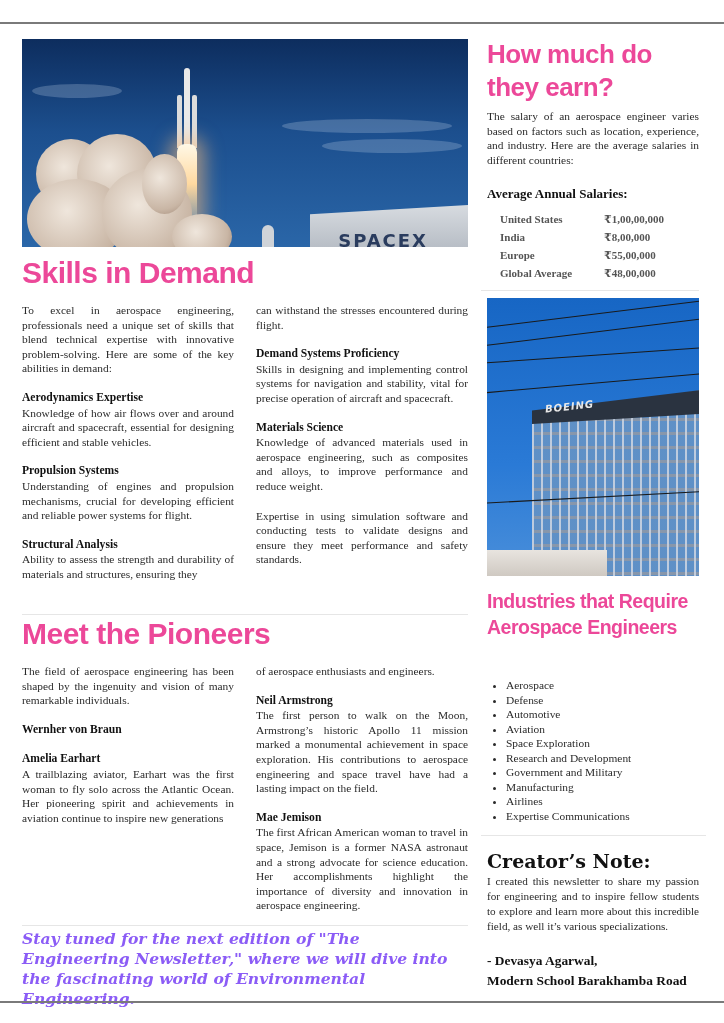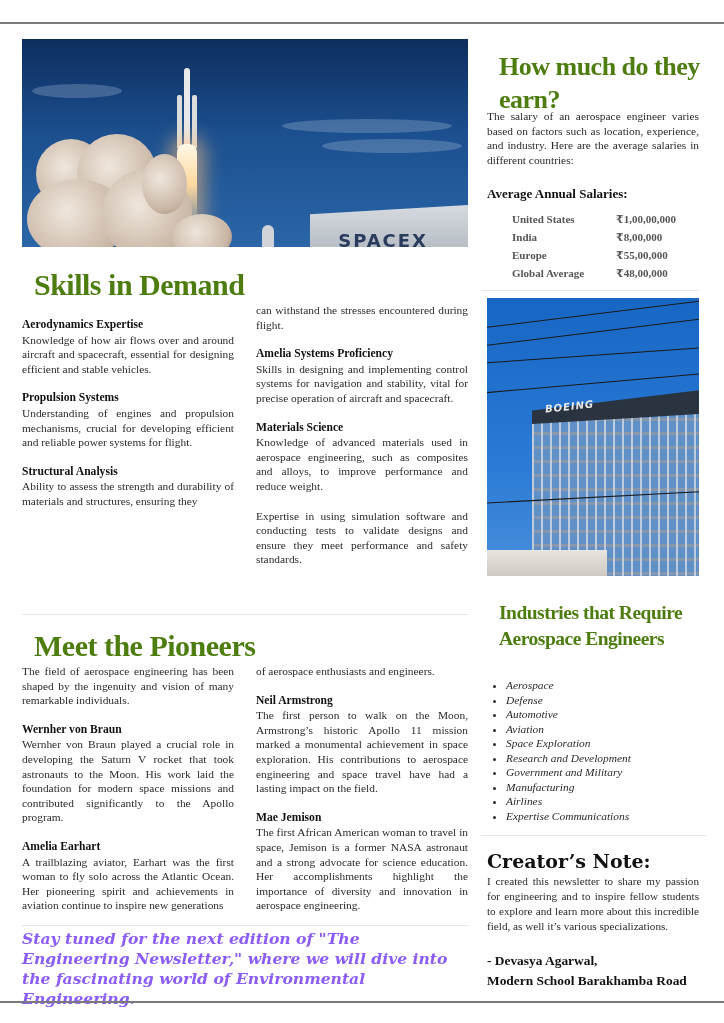--- a/index.html
+++ b/index.html
@@ -17,21 +17,21 @@
   .hero .booster { position: absolute; top: 56px; width: 5px; height: 53px; background: #dcdcdc; border-radius: 2px 2px 0 0; }
   .hero .flame { position: absolute; left: 155px; top: 105px; width: 20px; height: 80px;
                  background: linear-gradient(180deg, #fff8e6, #ffd9a0 50%, rgba(255,220,170,0.4));
                  border-radius: 8px; box-shadow: 0 0 18px 8px rgba(255,190,120,0.55); }
   .hero .hangar { position: absolute; right: 0; bottom: 0; width: 158px; height: 42px;
                   background: linear-gradient(180deg, #d7dbe0, #b8bec6); clip-path: polygon(0 22%, 100% 0, 100% 100%, 0 100%); }
   .hero .hangar-text { position: absolute; right: 40px; bottom: -4px; font-family: "DejaVu Sans", sans-serif; font-weight: bold;
                        font-size: 18px; color: #2a3c5e; letter-spacing: 2px; }
   .hero .tower { position: absolute; left: 240px; bottom: 0; width: 12px; height: 22px; background: #cfd3d8; border-radius: 6px 6px 0 0; }
 
-  h1.section { font-family: Liberation Serif, serif; font-weight: bold; color: #4d7c0f; margin: 12px; letter-spacing: -0.5px; }
+  h1.section { font-family: Liberation Sans, sans-serif; font-weight: bold; color: #ec4899; margin: 0; letter-spacing: -0.5px; }
   .skills-title { position: absolute; left: 22px; top: 256px; font-size: 30px; }
   .pioneers-title { position: absolute; left: 22px; top: 617px; font-size: 30px; }
 
   .col { position: absolute; font-size: 11.4px; line-height: 14.6px; text-align: justify; color: #2a2a2a; }
   .col p { margin: 0; }
   .col h3 { margin: 0; font-size: 11.6px; font-weight: bold; color: #111; line-height: 14.6px; }
   .col .gap { height: 15px; }
 
   .skills-left { left: 22px; top: 303px; width: 212px; }
   .skills-right { left: 256px; top: 303px; width: 212px; }
@@ -40,42 +40,42 @@
 
   .hr-light { position: absolute; height: 1px; background: #e6e6e6; }
 
   .footer-italic { position: absolute; left: 22px; top: 929px; width: 440px; font-family: "DejaVu Serif", serif;
                    font-style: italic; font-weight: bold; font-size: 15.6px; line-height: 20px; color: #8b5cf6; }
 
   
   .earn-title { position: absolute; left: 487px; top: 38px; font-size: 26px; line-height: 33px; width: 220px; }
   .earn-text { position: absolute; left: 487px; top: 109px; width: 212px; font-size: 11.4px; line-height: 14.6px; text-align: justify; color: #2a2a2a; }
   .salaries-title { position: absolute; left: 487px; top: 186px; font-size: 13px; font-weight: bold; color: #111; }
-  .salary-table { position: absolute; left: 512px; top: 210px; border-collapse: collapse; font-size: 11px; font-weight: bold; color: #555; }
+  .salary-table { position: absolute; left: 500px; top: 210px; border-collapse: collapse; font-size: 11px; font-weight: bold; color: #555; }
   .salary-table td { padding: 0; height: 18px; vertical-align: middle; }
   .salary-table td.country { width: 104px; }
 
   .boeing { position: absolute; left: 487px; top: 298px; width: 212px; height: 278px; overflow: hidden;
             background: linear-gradient(180deg, #1766c4 0%, #2a7ad6 60%, #4a8fda 100%); }
   .boeing .wire { position: absolute; left: -10px; width: 240px; height: 1px; background: #1a1a1a; transform-origin: left center; }
   .boeing .building { position: absolute; left: 45px; top: 92px; width: 170px; height: 190px;
                       background-color: #5d6f86;
                       background-image:
                         repeating-linear-gradient(90deg, rgba(200,210,225,0.9) 0 2px, transparent 2px 9px),
                         repeating-linear-gradient(180deg, rgba(140,155,175,0.9) 0 3px, rgba(95,150,210,0.85) 3px 14px);
                       clip-path: polygon(0 14%, 100% 0, 100% 100%, 0 100%); }
   .boeing .crown { position: absolute; left: 45px; top: 92px; width: 170px; height: 34px; background: #2a3340;
                    clip-path: polygon(0 60%, 100% 0, 100% 70%, 0 100%); }
   .boeing .sign { position: absolute; left: 58px; top: 103px; font-family: "DejaVu Sans", sans-serif; font-style: italic;
                   font-weight: bold; font-size: 10px; color: #e8e8e8; letter-spacing: 1px; transform: rotate(-6deg); }
   .boeing .roof { position: absolute; left: 0; bottom: 0; width: 120px; height: 26px; background: linear-gradient(180deg, #e8e4df, #cfc9c2); }
 
   .industries-title { position: absolute; left: 487px; top: 588px; font-size: 19.5px; line-height: 26px; width: 225px; }
   .industries-list { position: absolute; left: 487px; top: 678px; margin: 0; padding: 0 0 0 19px; font-size: 11.4px; line-height: 14.5px; color: #2a2a2a; }
-  .industries-list li { padding-left: 0; font-style: italic; }
+  .industries-list li { padding-left: 0; }
 
   .creator-title { position: absolute; left: 487px; top: 850px; font-size: 19px; font-weight: bold; color: #111; }
   .creator-text { position: absolute; left: 487px; top: 874px; width: 212px; font-size: 11.2px; line-height: 15px; text-align: justify; color: #2a2a2a; }
   .creator-sign { position: absolute; left: 487px; top: 951px; font-size: 13.4px; line-height: 20px; font-weight: bold; color: #111; }
 </style>
 </head>
 <body>
 
 <div class="rule-top"></div>
 
@@ -94,52 +94,52 @@
   <div class="cloud" style="left:120px;top:115px;width:45px;height:60px;"></div>
   <div class="cloud" style="left:150px;top:175px;width:60px;height:45px;"></div>
   <div class="tower"></div>
   <div class="hangar"></div>
   <div class="hangar-text">SPACEX</div>
 </div>
 
 <h1 class="section skills-title">Skills in Demand</h1>
 
 <div class="col skills-left">
+  <p>To excel in aerospace engineering, professionals need a unique set of skills that blend technical expertise with innovative problem-solving. Here are some of the key abilities in demand:</p>
   <div class="gap"></div>
   <h3>Aerodynamics Expertise</h3>
   <p>Knowledge of how air flows over and around aircraft and spacecraft, essential for designing efficient and stable vehicles.</p>
   <div class="gap"></div>
   <h3>Propulsion Systems</h3>
   <p>Understanding of engines and propulsion mechanisms, crucial for developing efficient and reliable power systems for flight.</p>
   <div class="gap"></div>
   <h3>Structural Analysis</h3>
   <p>Ability to assess the strength and durability of materials and structures, ensuring they</p>
 </div>
 
 <div class="col skills-right">
   <p>can withstand the stresses encountered during flight.</p>
   <div class="gap"></div>
-  <h3>Amelia Systems Proficiency</h3>
+  <h3>Demand Systems Proficiency</h3>
   <p>Skills in designing and implementing control systems for navigation and stability, vital for precise operation of aircraft and spacecraft.</p>
   <div class="gap"></div>
   <h3>Materials Science</h3>
   <p>Knowledge of advanced materials used in aerospace engineering, such as composites and alloys, to improve performance and reduce weight.</p>
   <div class="gap"></div>
   <p>Expertise in using simulation software and conducting tests to validate designs and ensure they meet performance and safety standards.</p>
 </div>
 
 <div class="hr-light" style="left:22px;top:614px;width:446px;"></div>
 
 <h1 class="section pioneers-title">Meet the Pioneers</h1>
 
 <div class="col pioneers-left">
   <p>The field of aerospace engineering has been shaped by the ingenuity and vision of many remarkable individuals.</p>
   <div class="gap"></div>
   <h3>Wernher von Braun</h3>
-  <p>Wernher von Braun played a crucial role in developing the Saturn V rocket that took astronauts to the Moon. His work laid the foundation for modern space missions and contributed significantly to the Apollo program.</p>
   <div class="gap"></div>
   <h3>Amelia Earhart</h3>
   <p>A trailblazing aviator, Earhart was the first woman to fly solo across the Atlantic Ocean. Her pioneering spirit and achievements in aviation continue to inspire new generations</p>
 </div>
 
 <div class="col pioneers-right">
   <p>of aerospace enthusiasts and engineers.</p>
   <div class="gap"></div>
   <h3>Neil Armstrong</h3>
   <p>The first person to walk on the Moon, Armstrong’s historic Apollo 11 mission marked a monumental achievement in space exploration. His contributions to aerospace engineering and space travel have had a lasting impact on the field.</p>

